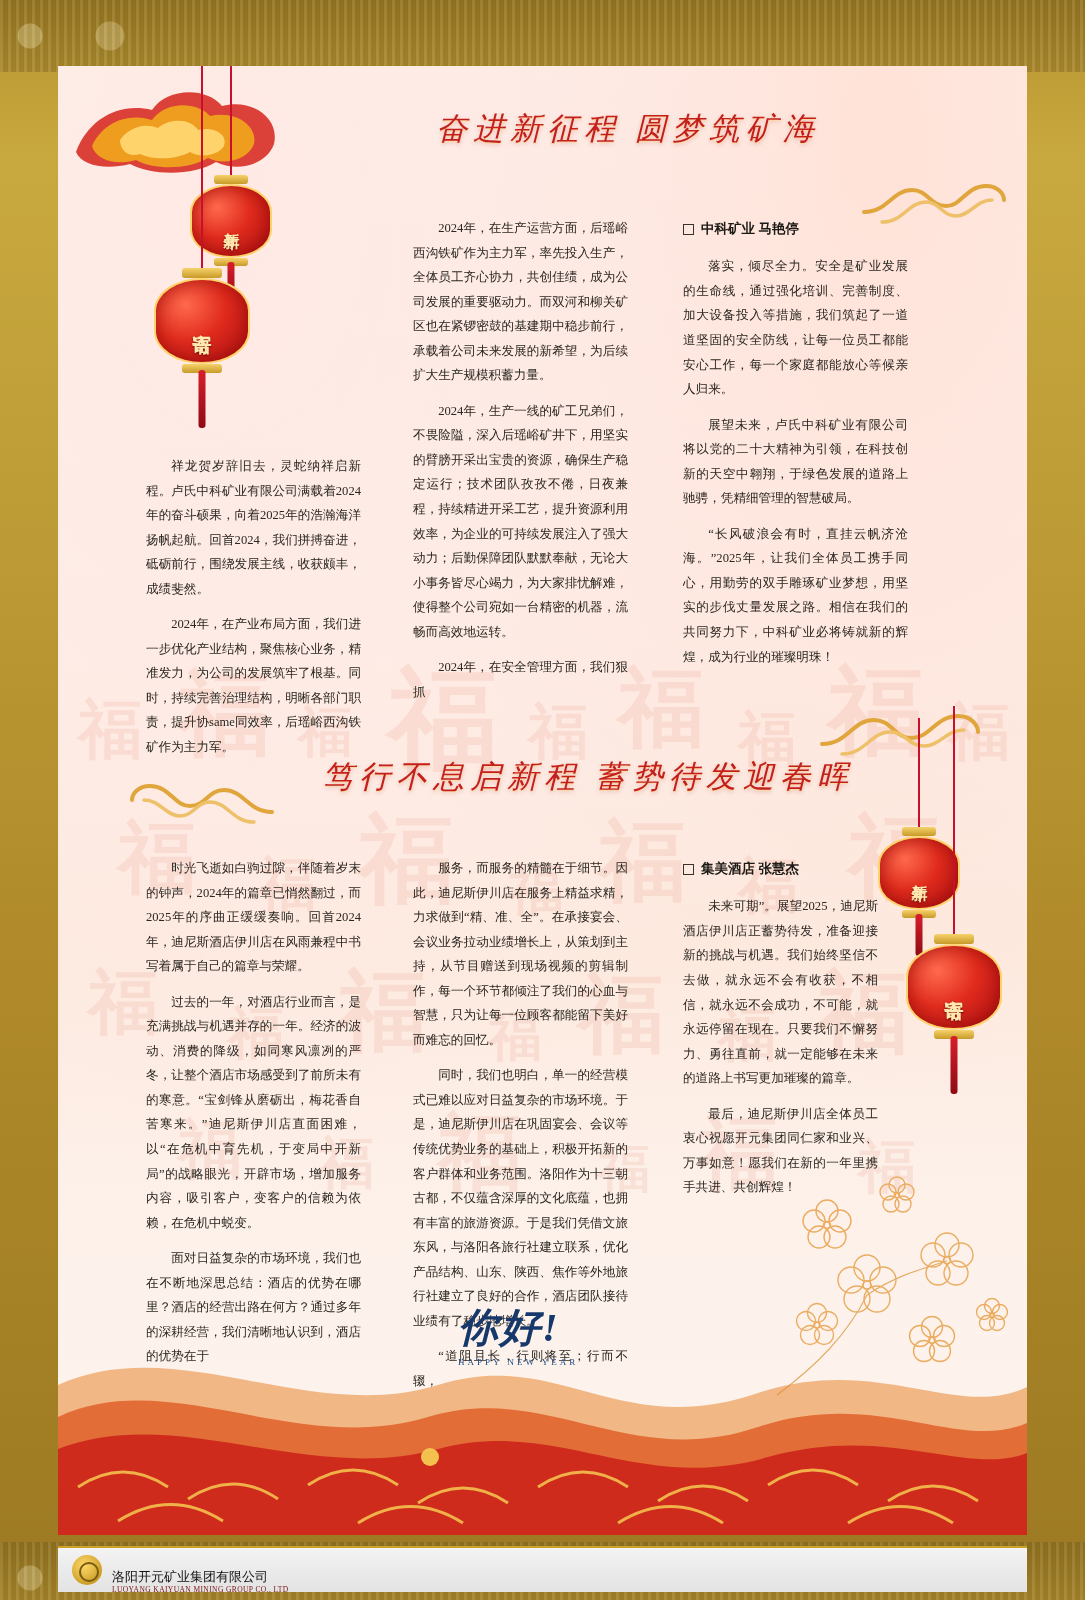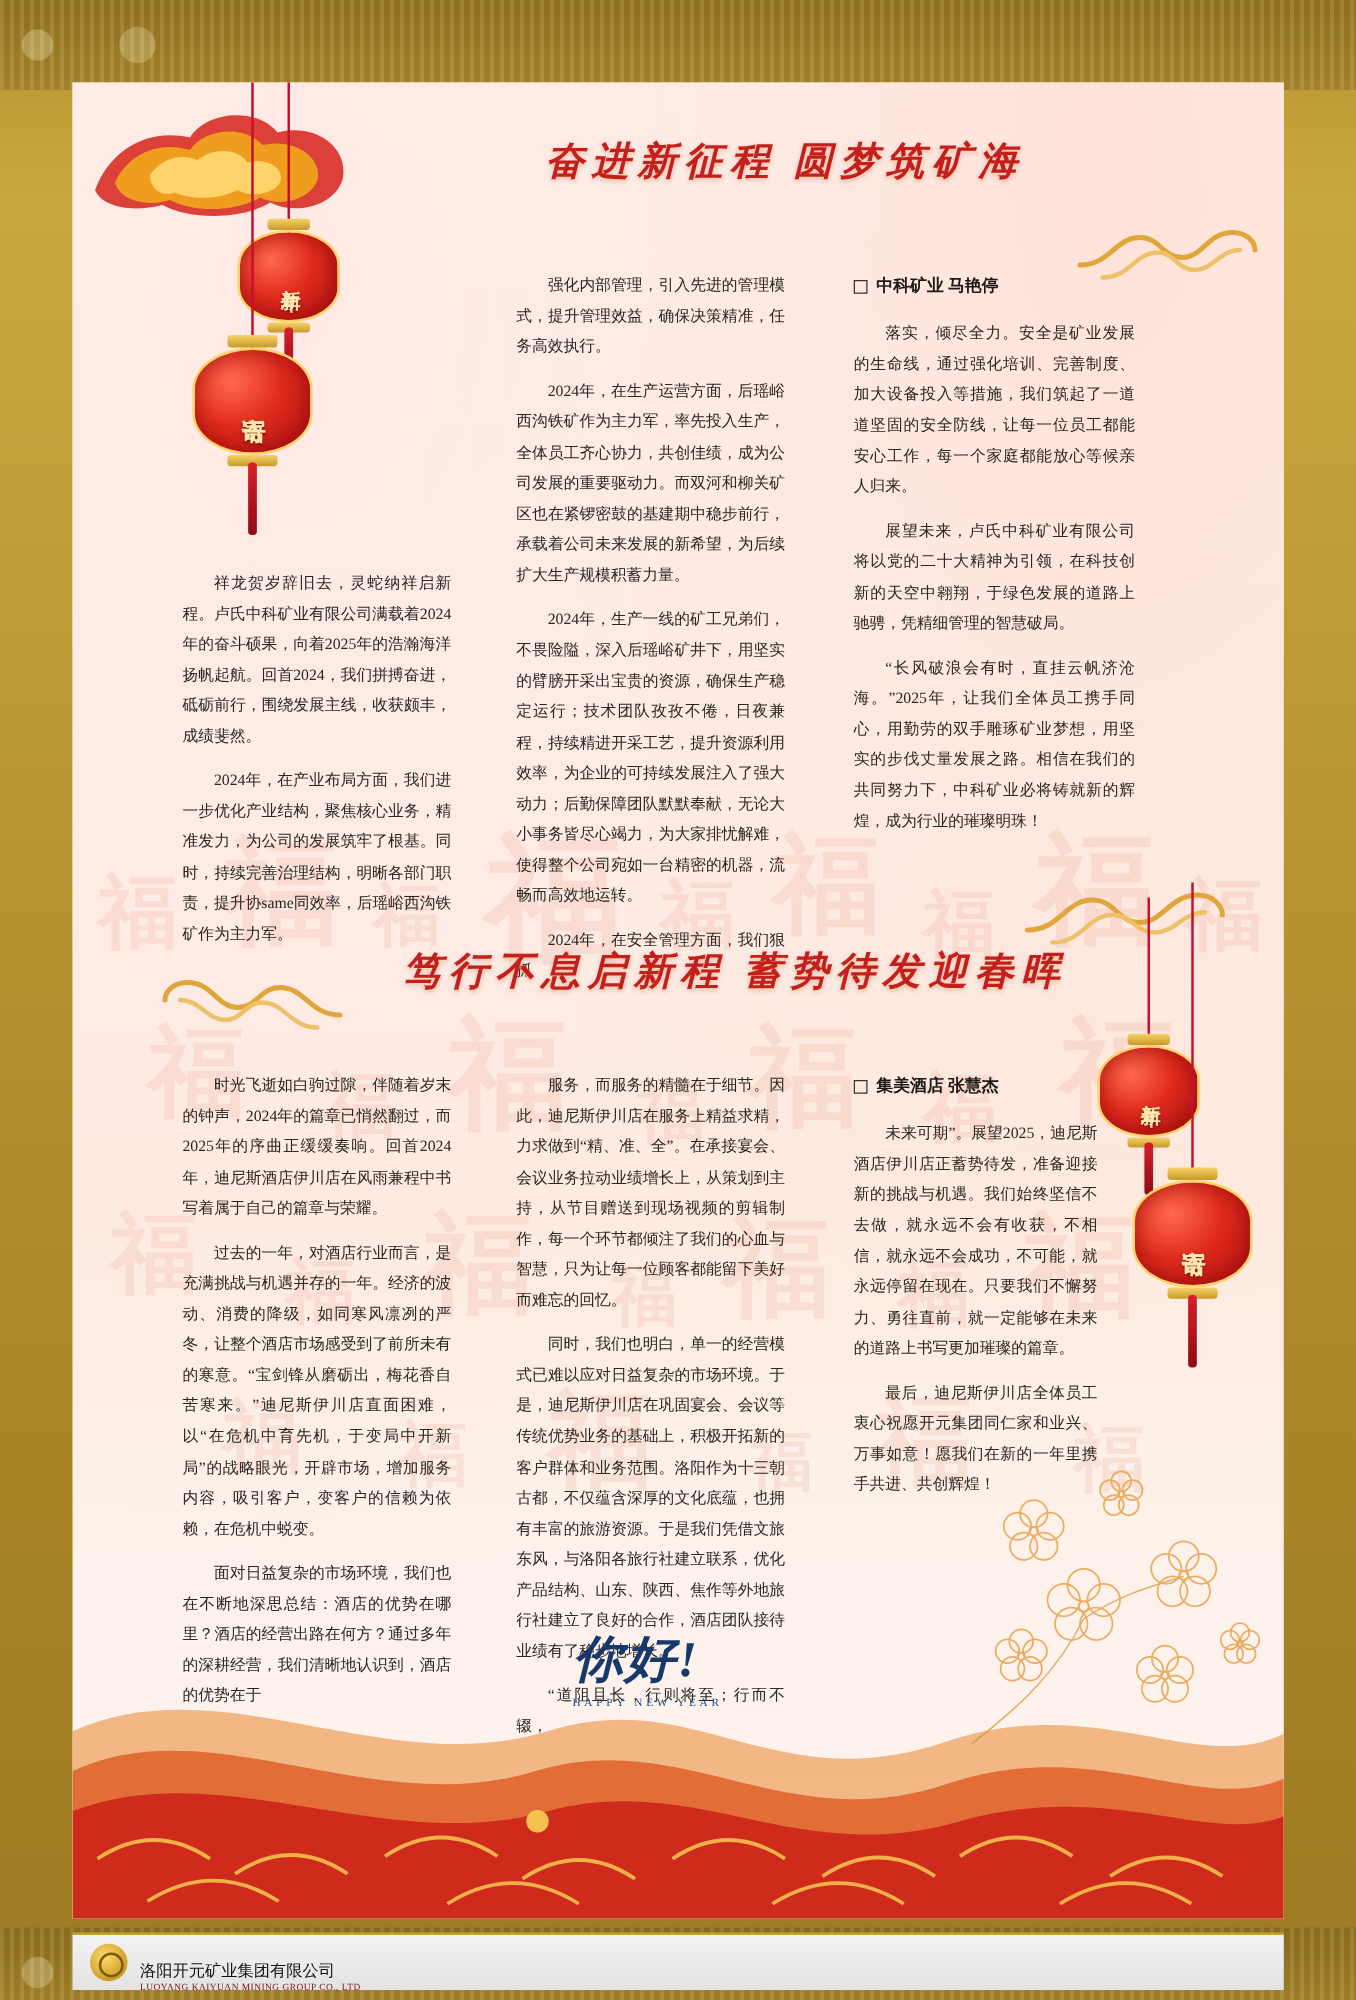--- a/index.html
+++ b/index.html
@@ -67,21 +67,21 @@
   }
   .lantern .tassel{
     position:absolute;left:50%;transform:translateX(-50%);
     width:7px;background:linear-gradient(180deg,#d81e2a,#8e0b14);border-radius:3px;
   }
 
   
   .headline{
     position:absolute;text-align:center;white-space:nowrap;
     font-family:"Liberation Serif","DejaVu Serif",serif;
-    font-weight:bold;font-style:italic;
+    font-weight:normal;font-style:italic;
     color:#c41f1f;letter-spacing:6px;
     text-shadow:0 1px 0 #ffd9a0,0 2px 4px rgba(150,40,20,.25);
   }
   #headline1{left:250px;top:42px;width:640px;font-size:31px;}
   #headline2{left:160px;top:690px;width:740px;font-size:31px;}
 
   
   .article{position:absolute;}
   .col{
     position:absolute;top:0;
@@ -248,21 +248,20 @@
   </div>
 
   <div class="headline" id="headline1">奋进新征程  圆梦筑矿海</div>
 
   <div class="article" id="art1">
     <div class="col c1">
       <p>祥龙贺岁辞旧去，灵蛇纳祥启新程。卢氏中科矿业有限公司满载着2024年的奋斗硕果，向着2025年的浩瀚海洋扬帆起航。回首2024，我们拼搏奋进，砥砺前行，围绕发展主线，收获颇丰，成绩斐然。</p>
       <p>2024年，在产业布局方面，我们进一步优化产业结构，聚焦核心业务，精准发力，为公司的发展筑牢了根基。同时，持续完善治理结构，明晰各部门职责，提升协same同效率，后瑶峪西沟铁矿作为主力军。</p>
     </div>
     <div class="col c2">
-      <p>强化内部管理，引入先进的管理模式，提升管理效益，确保决策精准，任务高效执行。</p>
       <p>2024年，在生产运营方面，后瑶峪西沟铁矿作为主力军，率先投入生产，全体员工齐心协力，共创佳绩，成为公司发展的重要驱动力。而双河和柳关矿区也在紧锣密鼓的基建期中稳步前行，承载着公司未来发展的新希望，为后续扩大生产规模积蓄力量。</p>
       <p>2024年，生产一线的矿工兄弟们，不畏险隘，深入后瑶峪矿井下，用坚实的臂膀开采出宝贵的资源，确保生产稳定运行；技术团队孜孜不倦，日夜兼程，持续精进开采工艺，提升资源利用效率，为企业的可持续发展注入了强大动力；后勤保障团队默默奉献，无论大小事务皆尽心竭力，为大家排忧解难，使得整个公司宛如一台精密的机器，流畅而高效地运转。</p>
       <p>2024年，在安全管理方面，我们狠抓</p>
     </div>
     <div class="col c3">
       <div class="byline">
         <span class="sq"></span>
         <span>中科矿业  马艳停</span>
       </div>
       <p>落实，倾尽全力。安全是矿业发展的生命线，通过强化培训、完善制度、加大设备投入等措施，我们筑起了一道道坚固的安全防线，让每一位员工都能安心工作，每一个家庭都能放心等候亲人归来。</p>

